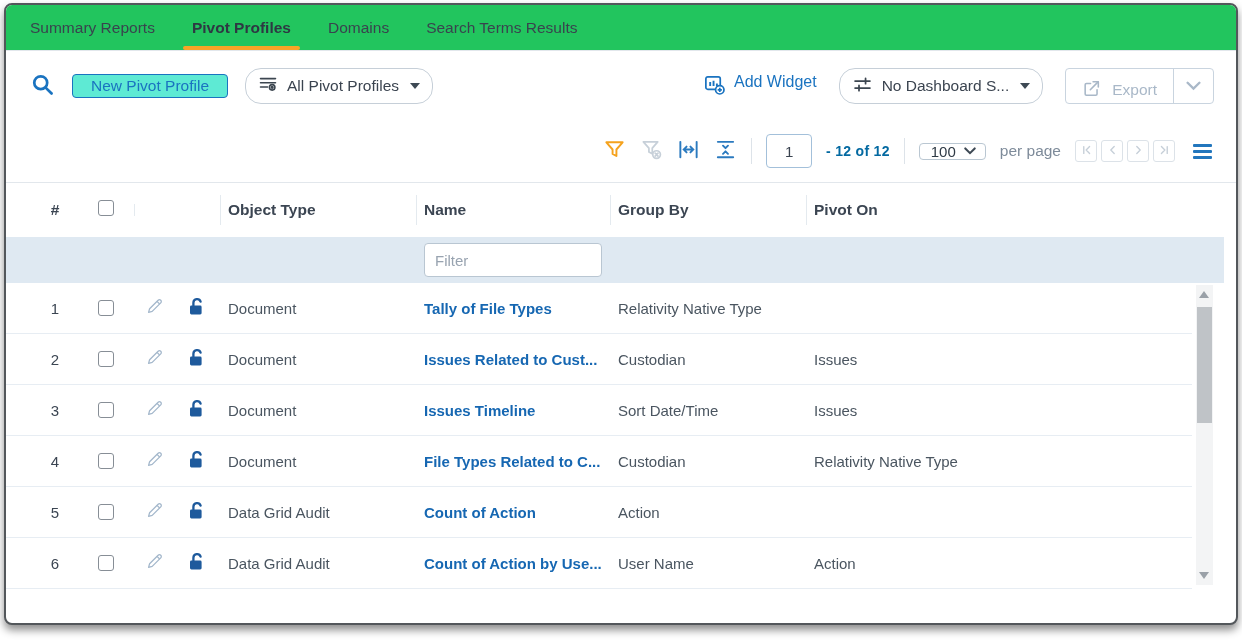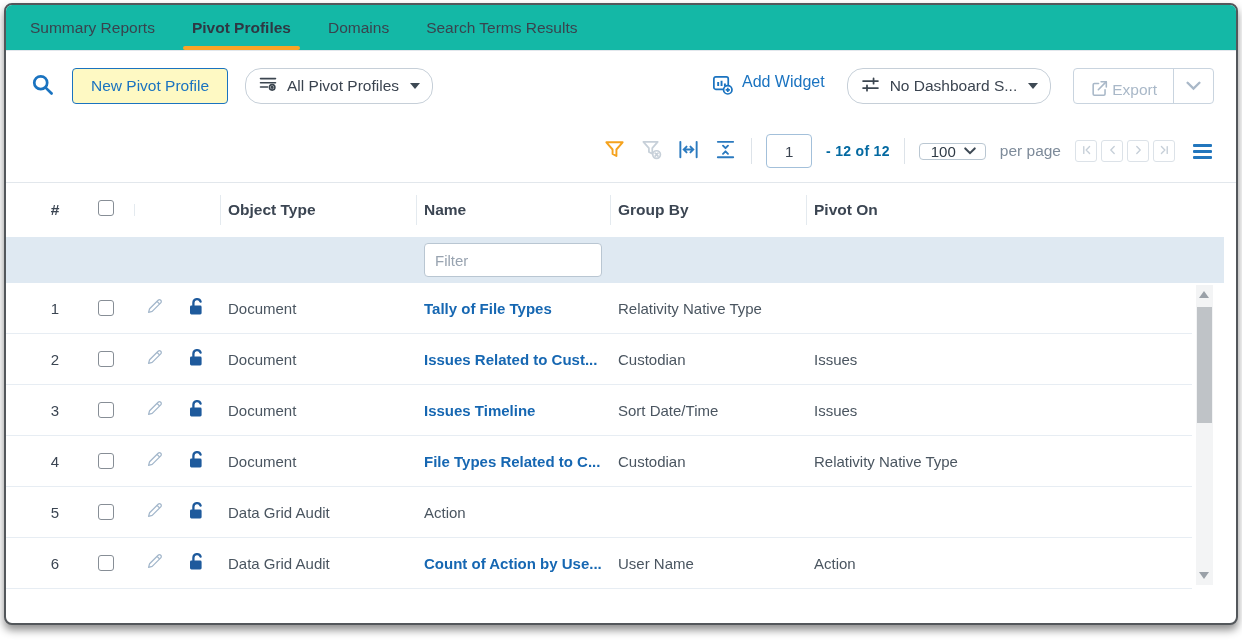--- a/index.html
+++ b/index.html
@@ -7,42 +7,42 @@
   body { width:1242px; height:641px; font-family:"Liberation Sans", sans-serif; }
 
   .app {
     position:relative; width:1234px; height:622px; margin:3px auto 0;
     background:#fff; border:2px solid #53575b; border-radius:8px;
     box-shadow:0 5px 9px rgba(0,0,0,.45); overflow:hidden;
   }
 
   
   .tabbar { height:46px; display:flex; align-items:stretch; gap:37px; padding-left:24px;
-            border-bottom:1px solid #e2e7ec; background:#14b8a6; }
+            border-bottom:1px solid #e2e7ec; background:#22c55e; }
   .tab { position:relative; display:flex; align-items:center; font-size:15.5px; color:#39434e; cursor:pointer; }
   .tab .tab-label { font-weight:normal; }
   .tab.active .tab-label { font-weight:bold; color:#2e3843; }
   .tab.active::after { content:""; position:absolute; left:-9px; right:-9px; bottom:0; height:4px;
                        background:#f9a426; border-radius:2px; }
 
   
   .toolbar { display:flex; align-items:center; padding:17px 22px 8px 24px; }
   .tb-left { display:flex; align-items:center; gap:17px; }
   .tb-right { margin-left:auto; display:flex; align-items:center; gap:22px; }
   .icon-btn { display:flex; align-items:center; justify-content:center; cursor:pointer; background:none; border:none; }
-  .btn-outline-blue { height:36px; padding:0 18px; border:1px solid #1a73c0; border-radius:4px;
-                      background:#fef9c3; color:#1a73c0; font-size:15.5px; cursor:pointer;
+  .btn-outline-blue { height:24px; padding:0 18px; border:1px solid #1a73c0; border-radius:4px;
+                      background:#5eead4; color:#1a73c0; font-size:15.5px; cursor:pointer;
                       font-family:"Liberation Sans",sans-serif; }
   .dd { display:flex; align-items:center; gap:9px; height:36px; padding:0 12px; border:1px solid #c6cfd8;
         border-radius:16px; background:#fff; color:#3b4450; font-size:15.5px; cursor:pointer; }
   .caret { width:0; height:0; border-left:5px solid transparent; border-right:5px solid transparent;
            border-top:6px solid #3e4954; margin-left:2px; }
   .link-blue { display:flex; align-items:flex-start; gap:8px; color:#1a73c0; font-size:16px; cursor:pointer; }
   .export-split { display:flex; height:36px; border:1px solid #c9d4df; border-radius:4px; color:#a9b8c8; }
-  .export-main { display:flex; align-items:center; gap:3px; padding:0 16px; font-size:15.5px; cursor:default;margin-top:8px; }
+  .export-main { display:flex; align-items:center; gap:11px; padding:0 16px; font-size:15.5px; cursor:default;margin-top:8px; }
   .export-caret { width:40px; border-left:1px solid #c9d4df; display:flex; align-items:center; justify-content:center; cursor:pointer; }
 
   
   .controlsbar { display:flex; align-items:center; justify-content:flex-end; gap:14px;
                  padding:22px 24px 14px 0; border-bottom:1px solid #e2e7ec; }
   .vdiv { width:1px; height:26px; background:#dde3e9; }
   .page-input { width:46px; height:34px; border:1px solid #a3c0da; border-radius:4px; text-align:center;
                 font-size:15px; color:#3b4450; font-family:"Liberation Sans",sans-serif; }
   .range-text { color:#0369a1; font-size:14px; letter-spacing:.3px; white-space:nowrap;font-weight:bold; }
   .pagesize { display:flex; align-items:center; gap:8px; height:17px; padding:0 9px 0 11px;
@@ -388,20 +388,21 @@
                 <path d="M15.2 5.5l3.3 3.3"></path>
               </svg></span>
           </div>
         <div class="icon-cell">
             <span><svg width="20" height="21" viewBox="0 0 20 20">
                 <path d="M6.4 9.3V6.2a3.7 3.7 0 0 1 7.2-1.1" fill="none" stroke="#1e5a9c" stroke-width="2.3" stroke-linecap="round"></path>
                 <rect x="3" y="9" width="11.6" height="9" rx="1.4" fill="#1e5a9c"></rect>
               </svg></span>
           </div>
         <div class="cell">Data Grid Audit</div>
+        <div class="cell-name">Count of Action</div>
         <div class="cell">Action</div>
         <div class="cell"></div>
       </div>
 
       <div class="gridrow row">
         <div class="cell-num">6</div>
         <div class="cb-wrap">
             <span class="checkbox"></span>
           </div>
         <div class="icon-cell">

